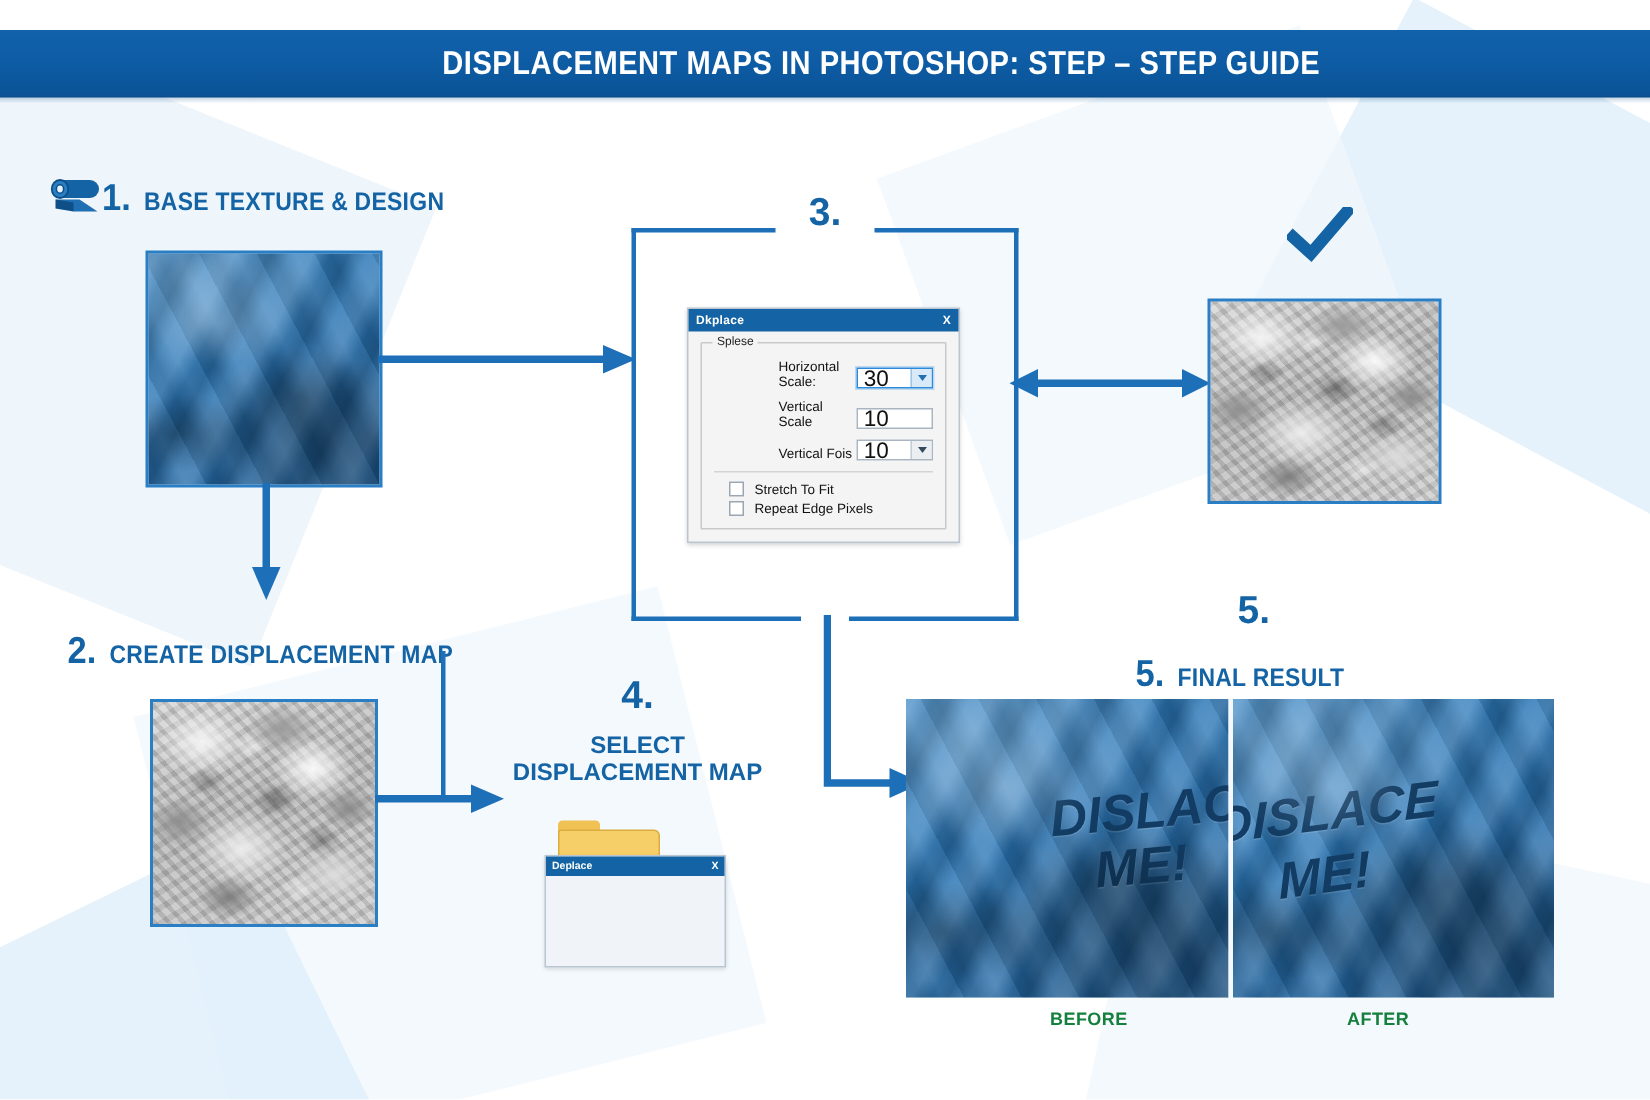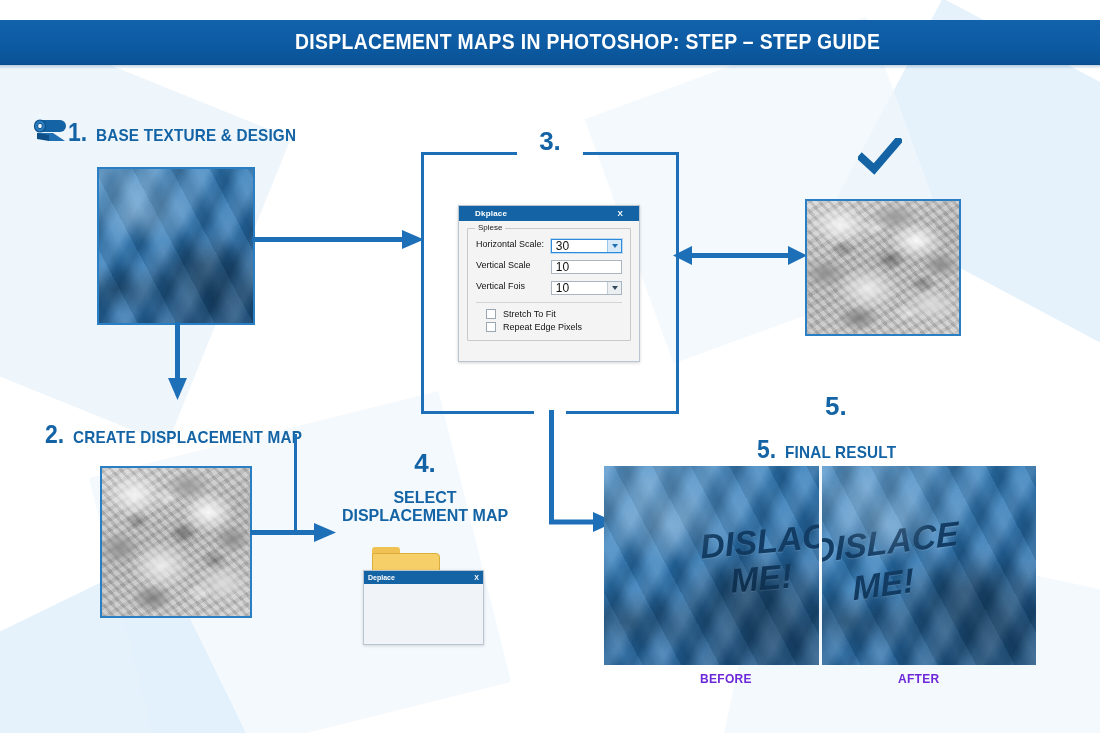--- a/index.html
+++ b/index.html
@@ -89,29 +89,29 @@
   
   .bracket{position:absolute;left:421px;top:142px;width:258px;height:272px;}
   .bk-line{position:absolute;background:#1d6fb8;}
   .bracket-num{position:absolute;left:50%;top:-16px;transform:translateX(-50%);
     color:#1464a5;font-weight:bold;font-size:26px;background:transparent;padding:0 8px;}
   .bracket-title{position:absolute;left:0;right:0;top:32px;text-align:center;
     color:#1464a5;font-weight:bold;font-size:16px;letter-spacing:.2px;}
 
   
   .dlg{position:absolute;background:#f4f4f4;border:1px solid #b9c6d2;box-shadow:0 1px 3px rgba(0,0,0,.18);box-sizing:border-box;}
-  .dlg-title{height:15px;background:#1464a5;display:flex;align-items:center;justify-content:space-between;padding:0 16px;}
+  .dlg-title{height:15px;background:#1464a5;display:flex;align-items:center;justify-content:space-between;padding:0 5px;}
   .dlg-title span{color:#fff;font-size:8px;font-weight:bold;letter-spacing:.2px;}
   .dlg-body{padding:7px 8px 8px 8px;position:relative;}
   .group{border:1px solid #c9c9c9;border-radius:1px;padding:10px 8px 8px 8px;position:relative;}
   .group-legend{position:absolute;top:-6px;left:7px;background:#f4f4f4;padding:0 3px;font-size:8px;color:#222;}
-  .frow{display:flex;align-items:flex-start;margin-bottom:7px;}
+  .frow{display:flex;align-items:flex-end;margin-bottom:7px;margin-left:43px;}
   .flabel{font-size:9px;color:#111;width:78px;}
   .fld{height:14px;border:1px solid #a9b6c2;background:#fff;display:flex;align-items:center;
-       font-size:12px;color:#111;padding-left:4px;box-sizing:border-box;position:relative;}
+       font-size:15px;color:#111;padding-left:4px;box-sizing:border-box;position:relative;}
   .fld.focus{border:1px solid #2e8ad8;box-shadow:0 0 0 1px #bcd9f2;}
   .caret{position:absolute;right:0;top:0;bottom:0;width:13px;border-left:1px solid #c2cdd8;
          background:#eceff2;display:flex;align-items:center;justify-content:center;}
   .caret.blue{background:#d8eaf8;border-left:1px solid #9cc6e8;}
   .tri{width:0;height:0;border-left:3px solid transparent;border-right:3px solid transparent;border-top:4px solid #33495c;}
   .tri.blue{border-top-color:#1f6fb2;}
   .hr{height:1px;background:#d4d4d4;margin:4px 0 6px 0;}
   .cbrow{display:flex;align-items:center;gap:7px;margin:3px 0 0 10px;}
   .cb{width:8px;height:8px;border:1px solid #9aa7b3;background:#fff;}
   .cbtxt{font-size:9px;color:#111;}
@@ -135,21 +135,21 @@
   .filename{font-size:8px;color:#111;white-space:nowrap;overflow:hidden;}
 
   
   .result{position:absolute;left:604px;top:466px;width:432px;height:199px;display:flex;}
   .result .half{position:relative;width:50%;height:100%;overflow:hidden;}
   .result .half + .half{border-left:3px solid #f4f8fb;}
   .rtext{position:absolute;color:#123c63;font-weight:bold;font-style:italic;line-height:.95;
          text-shadow:0 1px 0 rgba(255,255,255,.12);white-space:nowrap;}
   .rtext.l1{font-size:34px;}
   .rtext.l2{font-size:34px;}
-  .cap{position:absolute;top:672px;font-size:12px;color:#6d28d9;font-weight:bold;letter-spacing:.3px;}
+  .cap{position:absolute;top:672px;font-size:12px;color:#15803d;font-weight:bold;letter-spacing:.3px;}
 
   .check{position:absolute;left:858px;top:138px;}
 </style>
 </head>
 <body>
 
 <div id="stage">
 
   <div class="bg-layer">
     <div class="poly" style="left:-60px;top:70px;width:300px;height:330px;transform:rotate(22deg);"></div>

